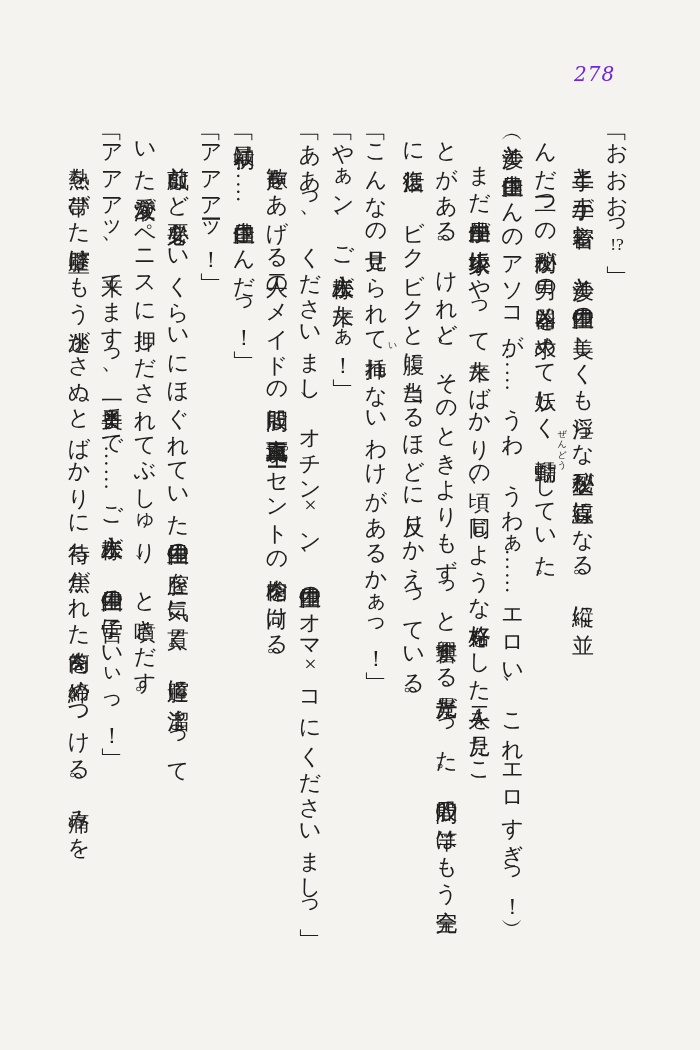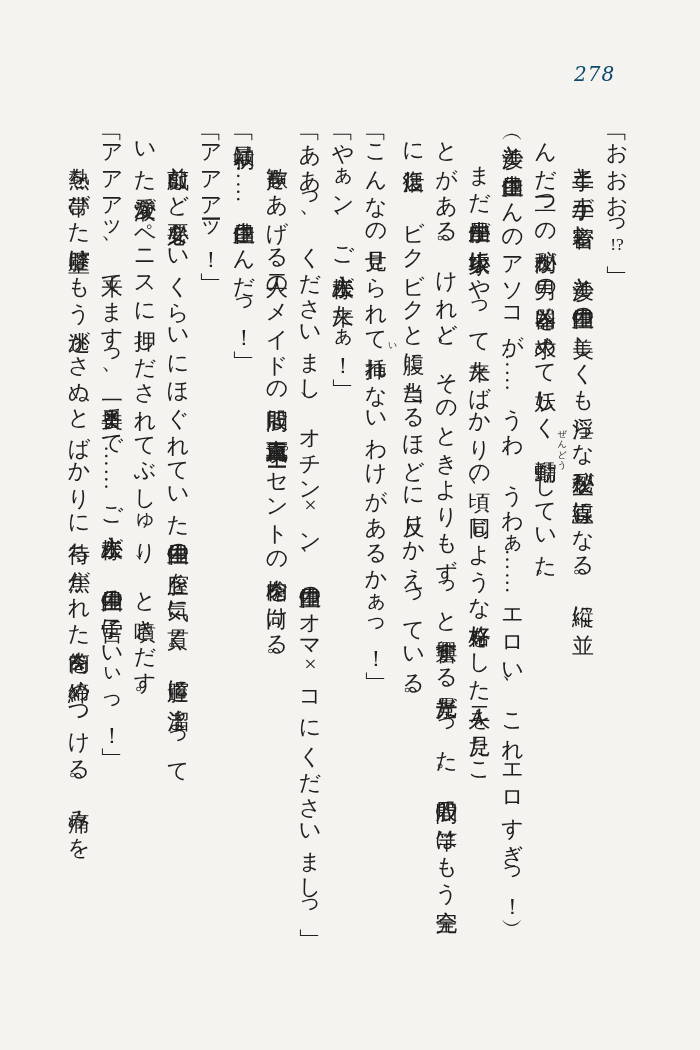--- a/index.html
+++ b/index.html
@@ -14,21 +14,21 @@
     background: #f5f3ef;
     overflow: hidden;
   }
   .page-number {
     position: absolute;
     top: 62px; left: 574px;
     font-family: "DejaVu Serif", serif;
     font-style: italic;
     font-size: 20px;
     letter-spacing: 1px;
-    color: #0c4a6e;
+    color: #6d28d9;
   }
   .text-area {
     position: absolute;
     top: 127px; right: 66px;
     height: 905px;
     writing-mode: vertical-rl;
     -webkit-writing-mode: vertical-rl;
     font-size: 22px;
     line-height: 33px;
     letter-spacing: 1.3px;

